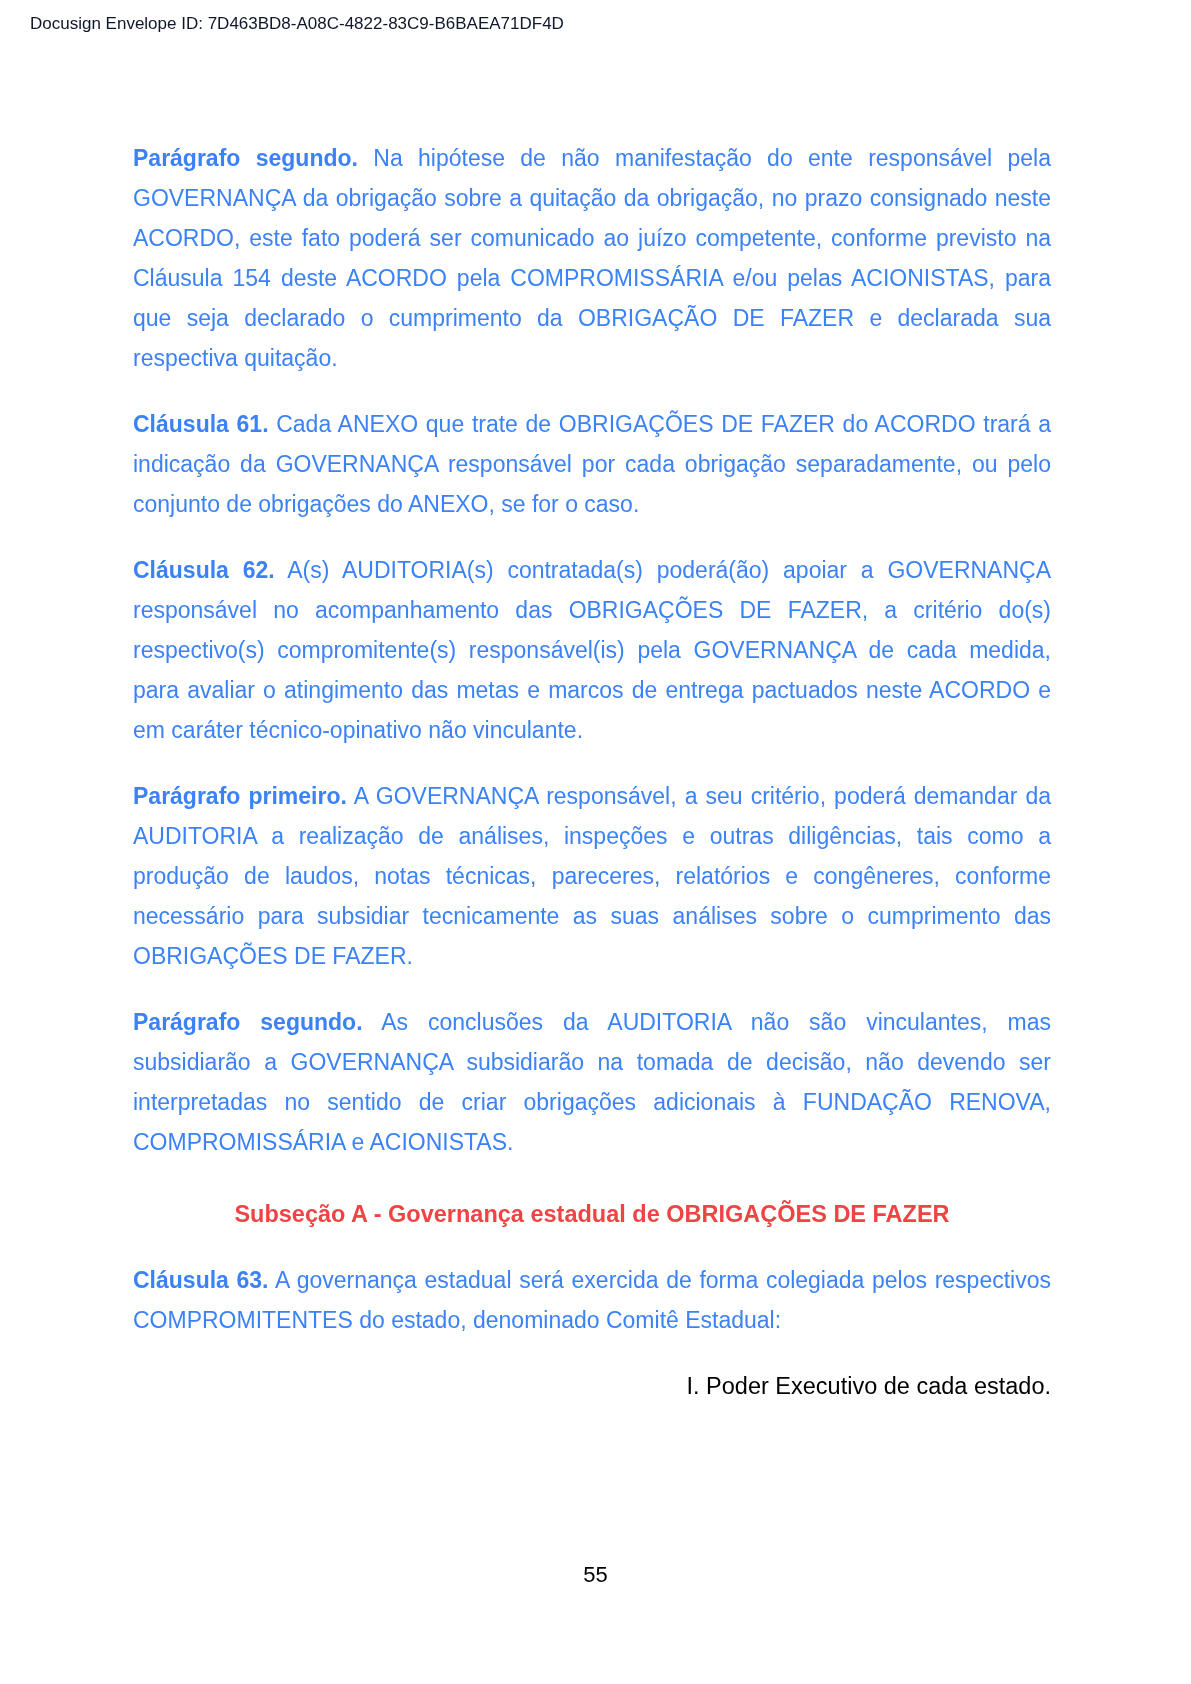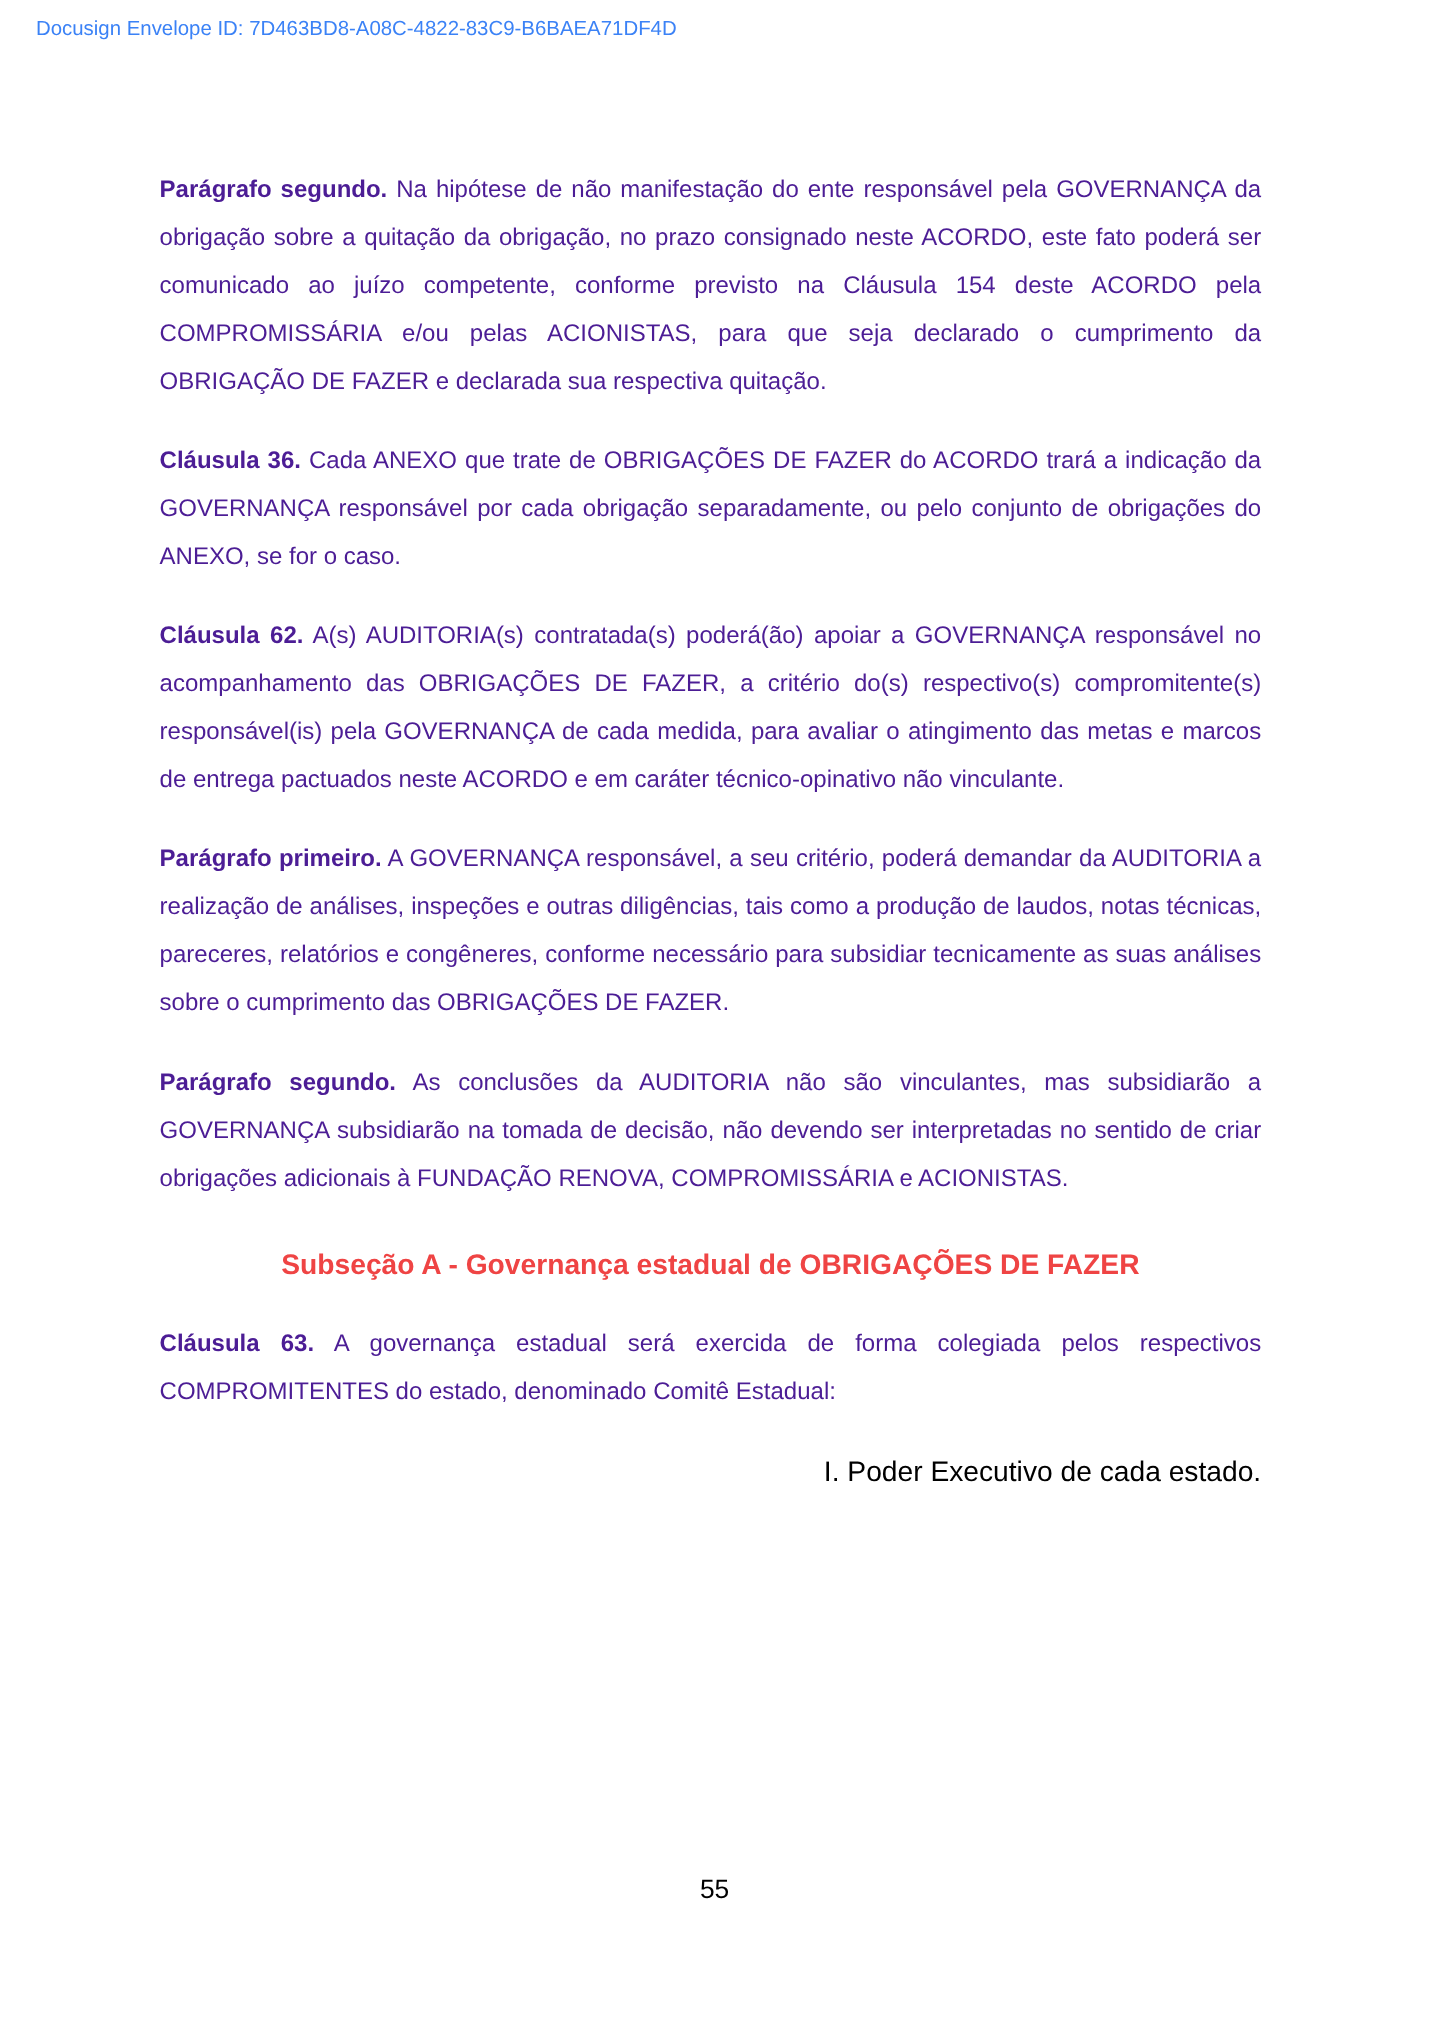--- a/index.html
+++ b/index.html
@@ -16,35 +16,35 @@
     color: #000000;
     font-family: "Liberation Sans", sans-serif;
     overflow: hidden;
   }
   .doc-header {
     position: absolute;
     top: 13px;
     left: 30px;
     font-size: 17px;
     line-height: 22px;
-    color: #3b82f6;
+    color: #0f172a;
     white-space: nowrap;
   }
   .content {
     position: absolute;
     top: 138px;
     left: 133px;
     width: 918px;
   }
   .body-para {
     margin: 0 0 26px 0;
-    font-size: 20px;
+    font-size: 23px;
     line-height: 40px;
     text-align: justify;
-    color: #4c1d95;
+    color: #3b82f6;
   }
   .body-para .lead {
     font-weight: bold;
   }
   .subsection-heading {
     margin: 32px 0 26px 0;
     font-size: 23.5px;
     line-height: 40px;
     font-weight: bold;
     text-align: center;
@@ -72,21 +72,21 @@
 <body>
 
 <div class="sheet">
 
   <div class="doc-header">Docusign Envelope ID: 7D463BD8-A08C-4822-83C9-B6BAEA71DF4D</div>
 
   <div class="content">
 
     <p class="body-para"><span class="lead">Parágrafo segundo.</span> <span>Na hipótese de não manifestação do ente responsável pela GOVERNANÇA da obrigação sobre a quitação da obrigação, no prazo consignado neste ACORDO, este fato poderá ser comunicado ao juízo competente, conforme previsto na Cláusula 154 deste ACORDO pela COMPROMISSÁRIA e/ou pelas ACIONISTAS, para que seja declarado o cumprimento da OBRIGAÇÃO DE FAZER e declarada sua respectiva quitação.</span></p>
 
-    <p class="body-para"><span class="lead">Cláusula 36.</span> <span>Cada ANEXO que trate de OBRIGAÇÕES DE FAZER do ACORDO trará a indicação da GOVERNANÇA responsável por cada obrigação separadamente, ou pelo conjunto de obrigações do ANEXO, se for o caso.</span></p>
+    <p class="body-para"><span class="lead">Cláusula 61.</span> <span>Cada ANEXO que trate de OBRIGAÇÕES DE FAZER do ACORDO trará a indicação da GOVERNANÇA responsável por cada obrigação separadamente, ou pelo conjunto de obrigações do ANEXO, se for o caso.</span></p>
 
     <p class="body-para"><span class="lead">Cláusula 62.</span> <span>A(s) AUDITORIA(s) contratada(s) poderá(ão) apoiar a GOVERNANÇA responsável no acompanhamento das OBRIGAÇÕES DE FAZER, a critério do(s) respectivo(s) compromitente(s) responsável(is) pela GOVERNANÇA de cada medida, para avaliar o atingimento das metas e marcos de entrega pactuados neste ACORDO e em caráter técnico-opinativo não vinculante.</span></p>
 
     <p class="body-para"><span class="lead">Parágrafo primeiro.</span> <span>A GOVERNANÇA responsável, a seu critério, poderá demandar da AUDITORIA a realização de análises, inspeções e outras diligências, tais como a produção de laudos, notas técnicas, pareceres, relatórios e congêneres, conforme necessário para subsidiar tecnicamente as suas análises sobre o cumprimento das OBRIGAÇÕES DE FAZER.</span></p>
 
     <p class="body-para"><span class="lead">Parágrafo segundo.</span> <span>As conclusões da AUDITORIA não são vinculantes, mas subsidiarão a GOVERNANÇA subsidiarão na tomada de decisão, não devendo ser interpretadas no sentido de criar obrigações adicionais à FUNDAÇÃO RENOVA, COMPROMISSÁRIA e ACIONISTAS.</span></p>
 
     <p class="subsection-heading">Subseção A - Governança estadual de OBRIGAÇÕES DE FAZER</p>
 
     <p class="body-para"><span class="lead">Cláusula 63.</span> <span>A governança estadual será exercida de forma colegiada pelos respectivos COMPROMITENTES do estado, denominado Comitê Estadual:</span></p>

